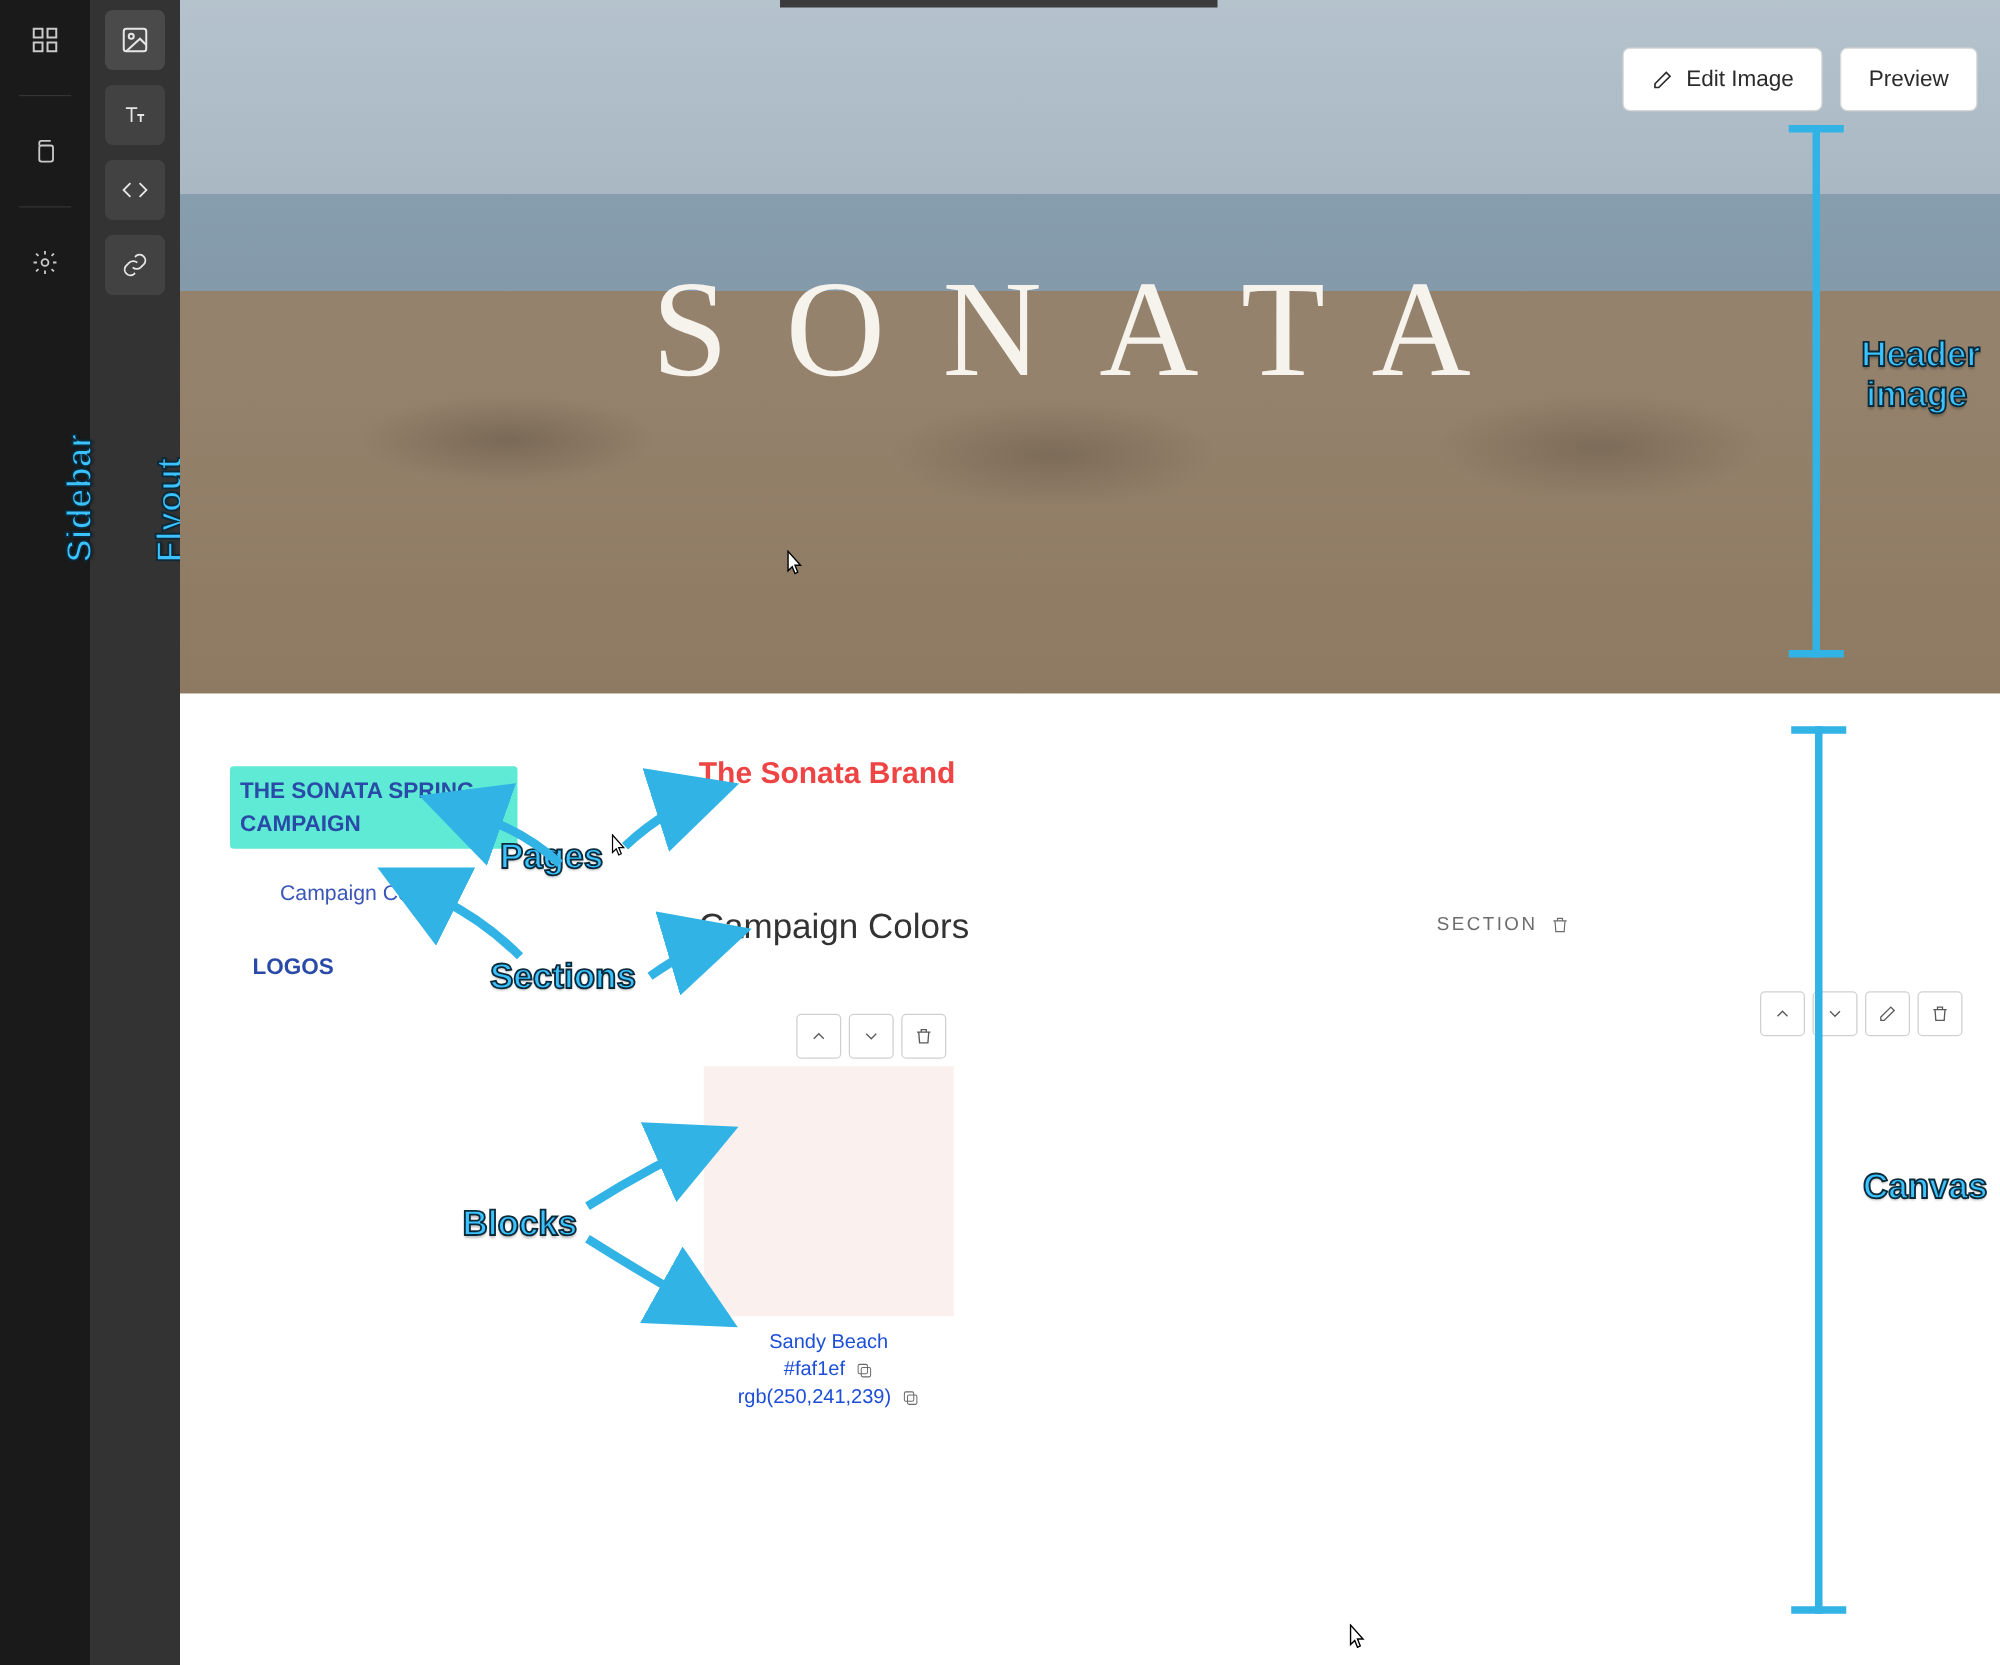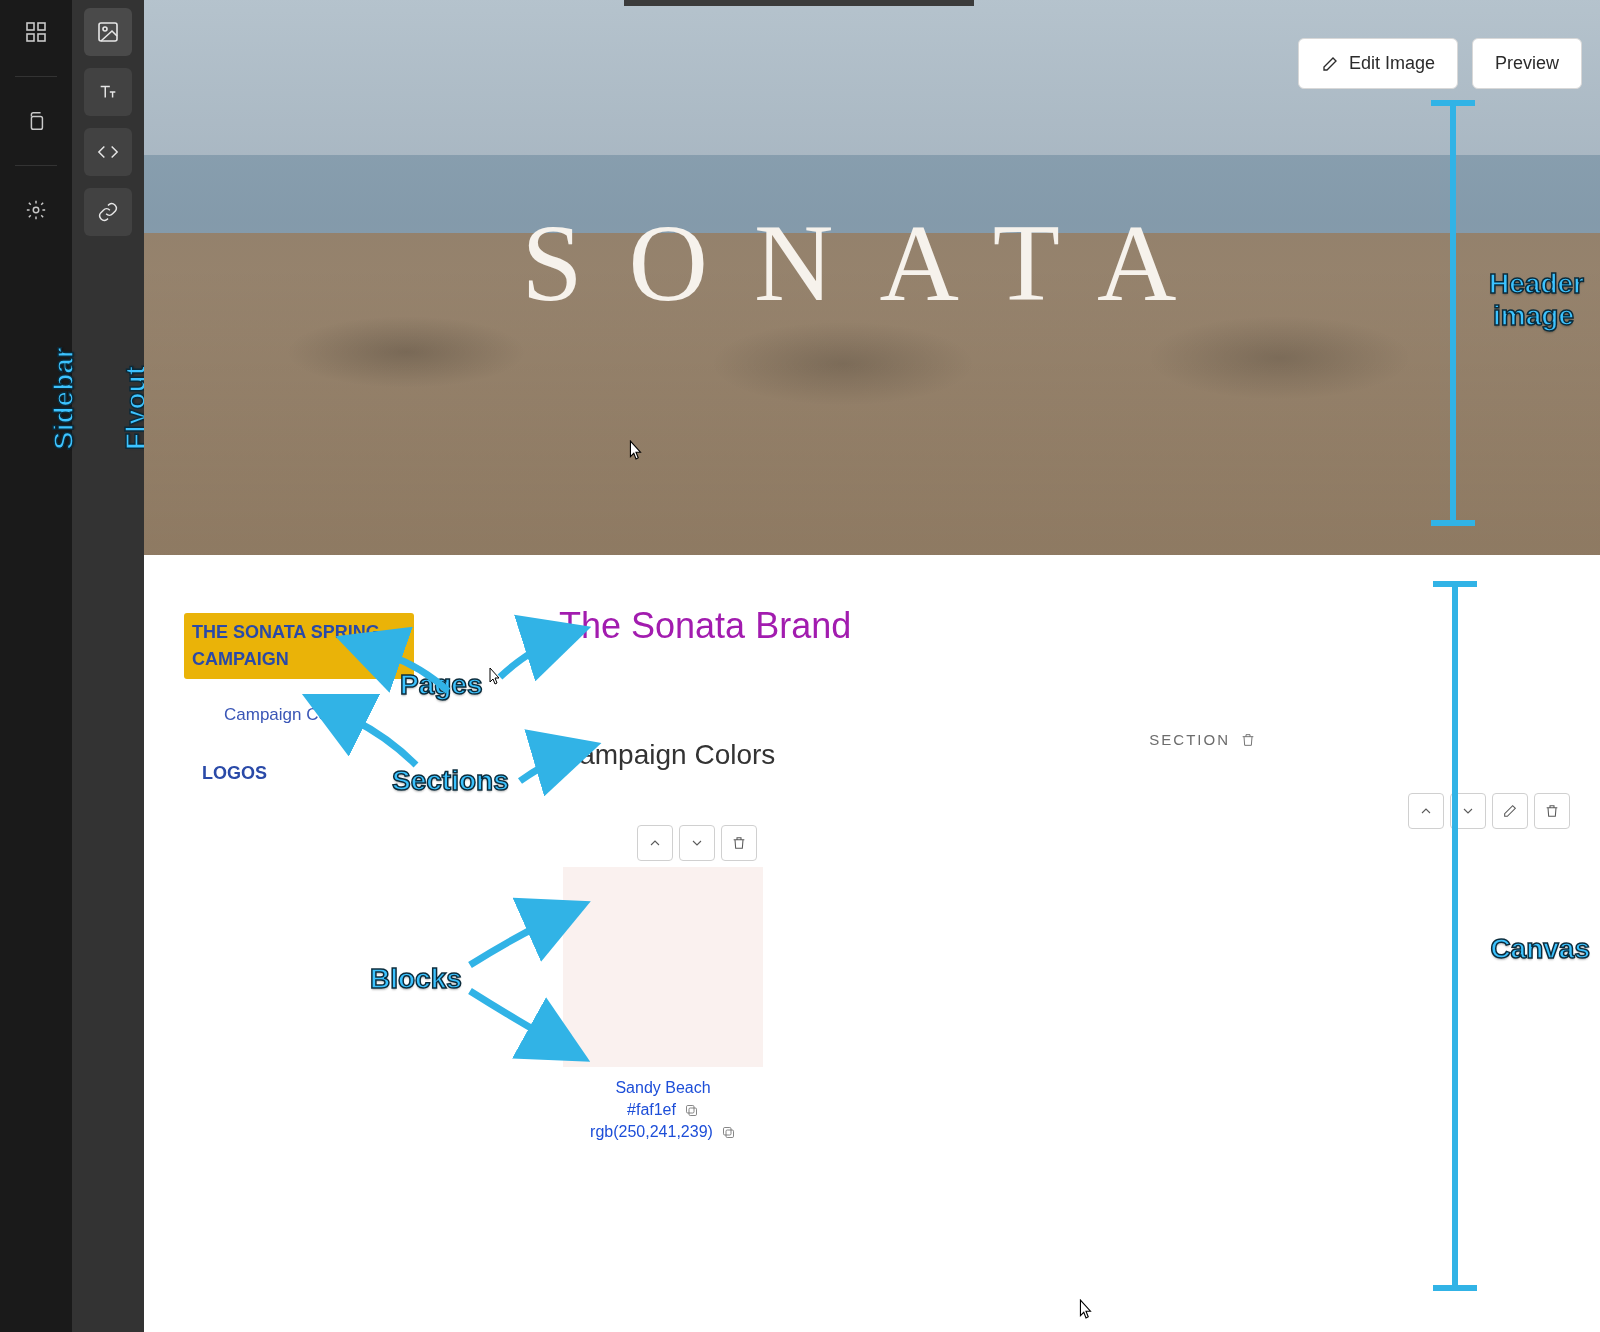--- a/index.html
+++ b/index.html
@@ -52,26 +52,26 @@
   .bracket { position:absolute; width:6px; background:#31b3e6; }
   .bracket .cap { position:absolute; left:-19px; height:6px; width:44px; background:#31b3e6; }
   .callout { position:absolute; font-weight:800; font-size:28px; color:#3cc3ff;
     -webkit-text-stroke:1.5px #0a2a3a; text-shadow:0 2px 2px rgba(0,0,0,0.25); white-space:nowrap; }
   .callout.vertical { transform:rotate(-90deg); transform-origin:left top; }
 
   
   .canvas { flex:1; background:#fff; position:relative; padding:60px 40px 40px 40px; }
   .nav-pages { position:absolute; left:40px; top:58px; width:230px; }
   .nav-pages .page { font-size:18px; font-weight:600; color:#2a4aa8; line-height:1.5; padding:6px 8px; border-radius:3px; }
-  .nav-pages .page.active { background:#eab308; }
+  .nav-pages .page.active { background:#5eead4; }
   .nav-pages .section { margin-top:26px; font-size:17px; color:#3a56b6; padding-left:40px; }
   .nav-pages .page2 { margin-top:38px; font-size:18px; font-weight:600; color:#2a4aa8; padding-left:18px; }
 
   .content { position:absolute; left:415px; top:50px; right:24px; }
-  .content h1 { font-size:36px; color:#a21caf; font-weight:400; }
+  .content h1 { font-size:24px; color:#ef4444; font-weight:700; }
   .section-label { position:absolute; right:320px; top:82px; font-size:15px; letter-spacing:2px; color:#6c6c6c; display:flex; align-items:center; gap:10px;margin-top:44px; }
   .section-label svg{ stroke:#6c6c6c; fill:none; stroke-width:1.4; }
   .content h2 { margin-top:92px; font-size:28px; color:#333; font-weight:500; }
   .block-card { margin-top:54px; }
   .block-card h3 { font-size:24px; color:#333; font-weight:500; }
   .block-card p { margin-top:16px; font-size:17px; color:#494949; }
   .swatch-tools { margin-top:34px; margin-left:78px; display:flex; gap:6px; }
   .tool { width:36px; height:36px; border:1px solid #d0d0d0; border-radius:4px; background:#fff; display:flex; align-items:center; justify-content:center; cursor:pointer; }
   .tool svg { stroke:#5a5a5a; fill:none; stroke-width:1.6; }
   .swatch { margin-top:6px; margin-left:4px; width:200px; height:200px; background:#faf1ef; }

